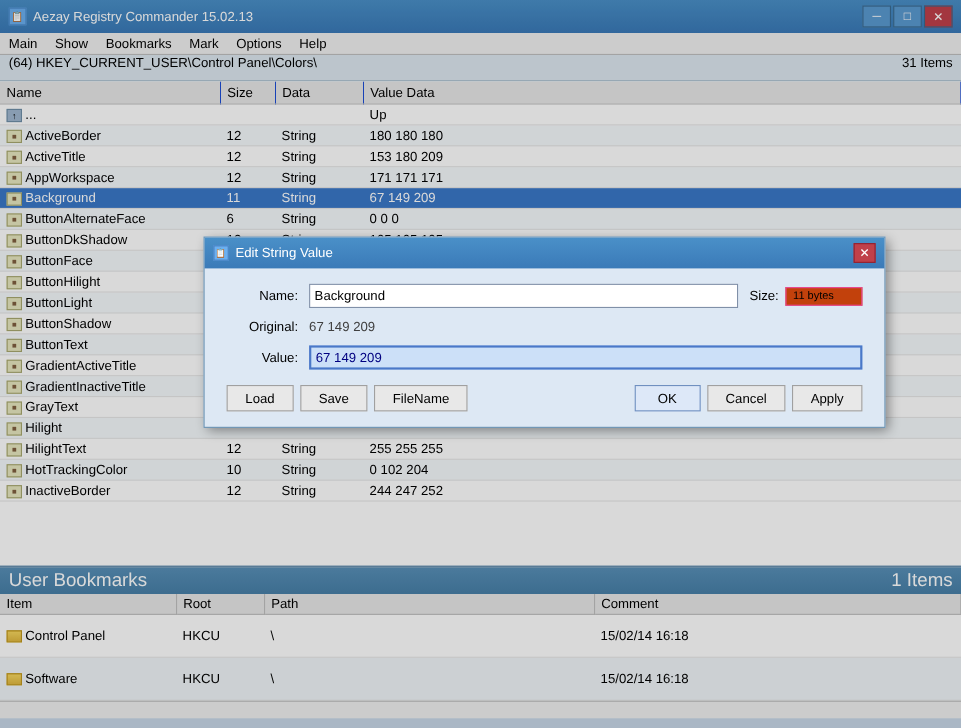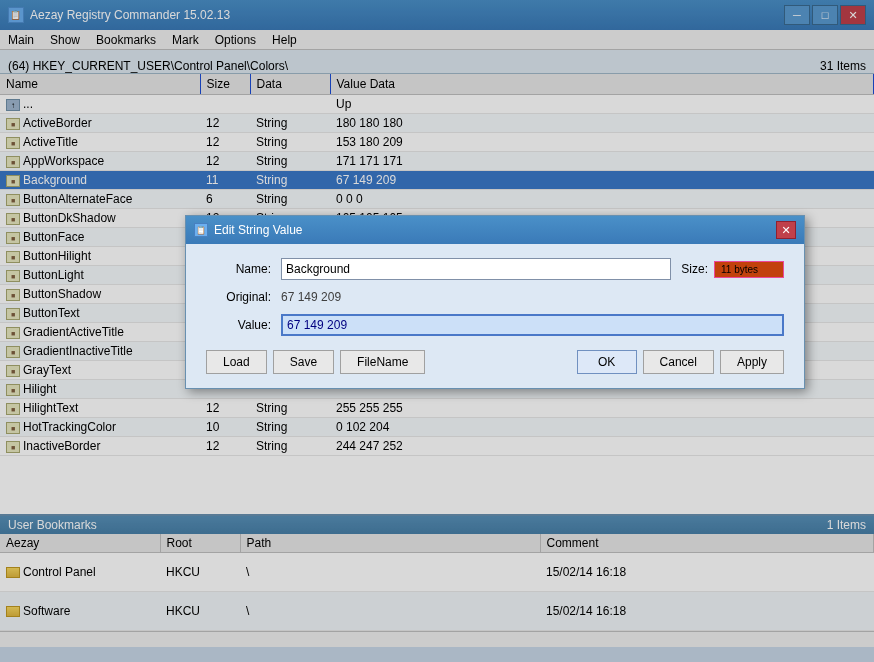--- a/index.html
+++ b/index.html
@@ -74,21 +74,21 @@
       padding: 2px 8px;
       cursor: pointer;
       font-size: 12px;
     }
 
     
     .path-bar {
       background: #dde8f0;
       height: 24px;
       display: flex;
-      align-items: flex-end;
+      align-items: flex-start;
       justify-content: space-between;
       padding: 0 8px;
       border-bottom: 1px solid #a0b8c8;
       font-size: 12px;
     }
 
     
     .main-content {
       height: 440px;
       background: white;
@@ -136,21 +136,21 @@
       height: 110px;
       border-top: 2px solid #6890b0;
       padding: 0;
     }
     .panel-header {
       background: linear-gradient(to bottom, #5890b8, #4880a8);
       color: white;
       padding: 2px 8px;
       display: flex;
       justify-content: space-between;
-      font-size: 12px;
+      font-size: 17px;
     }
     .bookmarks-table {
       width: 100%;
       border-collapse: collapse;
       font-size: 12px;
       background: white;
     }
     .bookmarks-table th {
       background: #e8e8e8;
       border-bottom: 1px solid #c0c0c0;
@@ -451,21 +451,21 @@
 </div>
 
 <div class="bottom-panel">
   <div class="panel-header">
     <span>User Bookmarks</span>
     <span>1 Items</span>
   </div>
   <table class="bookmarks-table">
     <thead>
       <tr>
-        <th style="width:160px">Aezay</th>
+        <th style="width:160px">Item</th>
         <th style="width:80px">Root</th>
         <th style="width:300px">Path</th>
         <th>Comment</th>
       </tr>
     </thead>
     <tbody id="bookmarks-tbody">
     <tr>
     <td><span style="display:inline-block;width:14px;height:11px;background:linear-gradient(to bottom,#f8d860,#e0b840);border:1px solid #c09820;margin-right:3px;vertical-align:middle;font-size:8px;"></span>Control Panel</td>
     <td>HKCU</td>
     <td>\</td>

